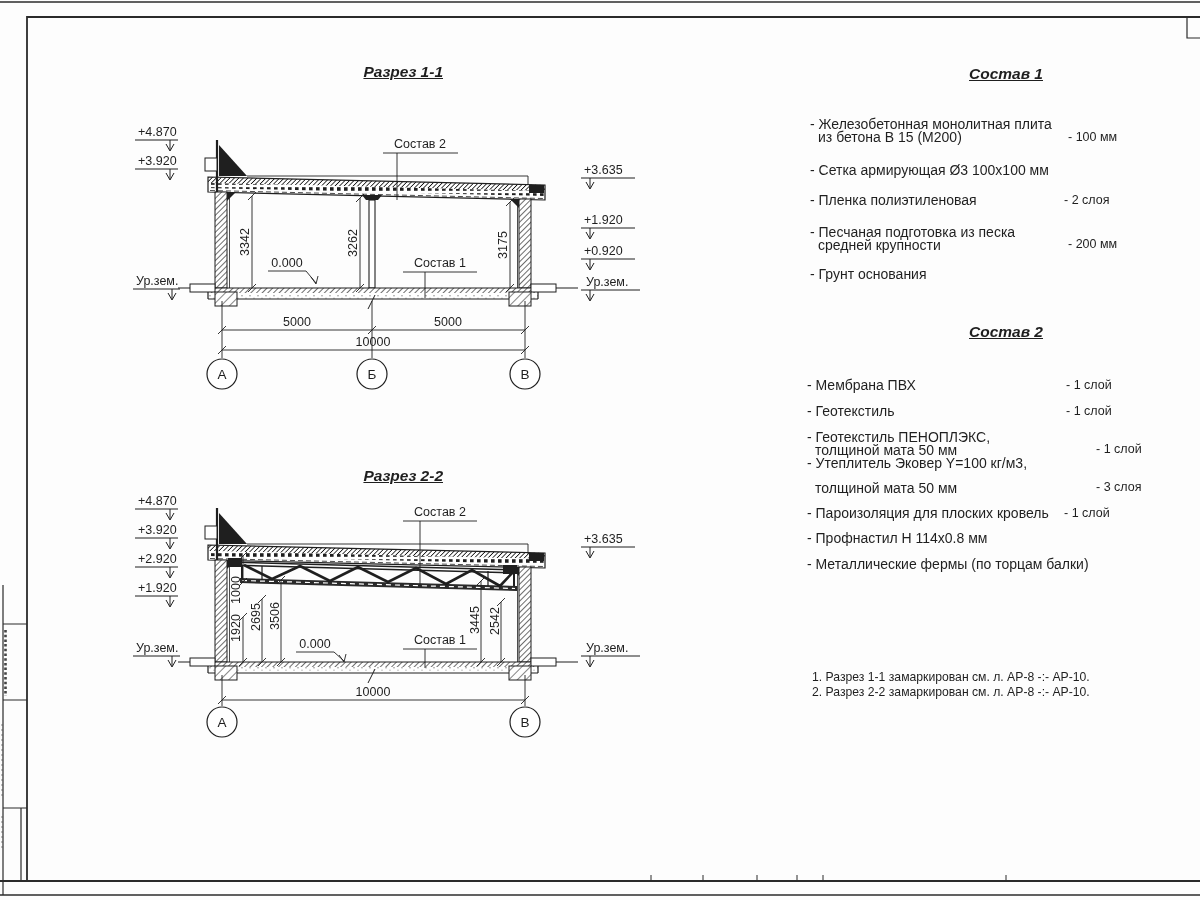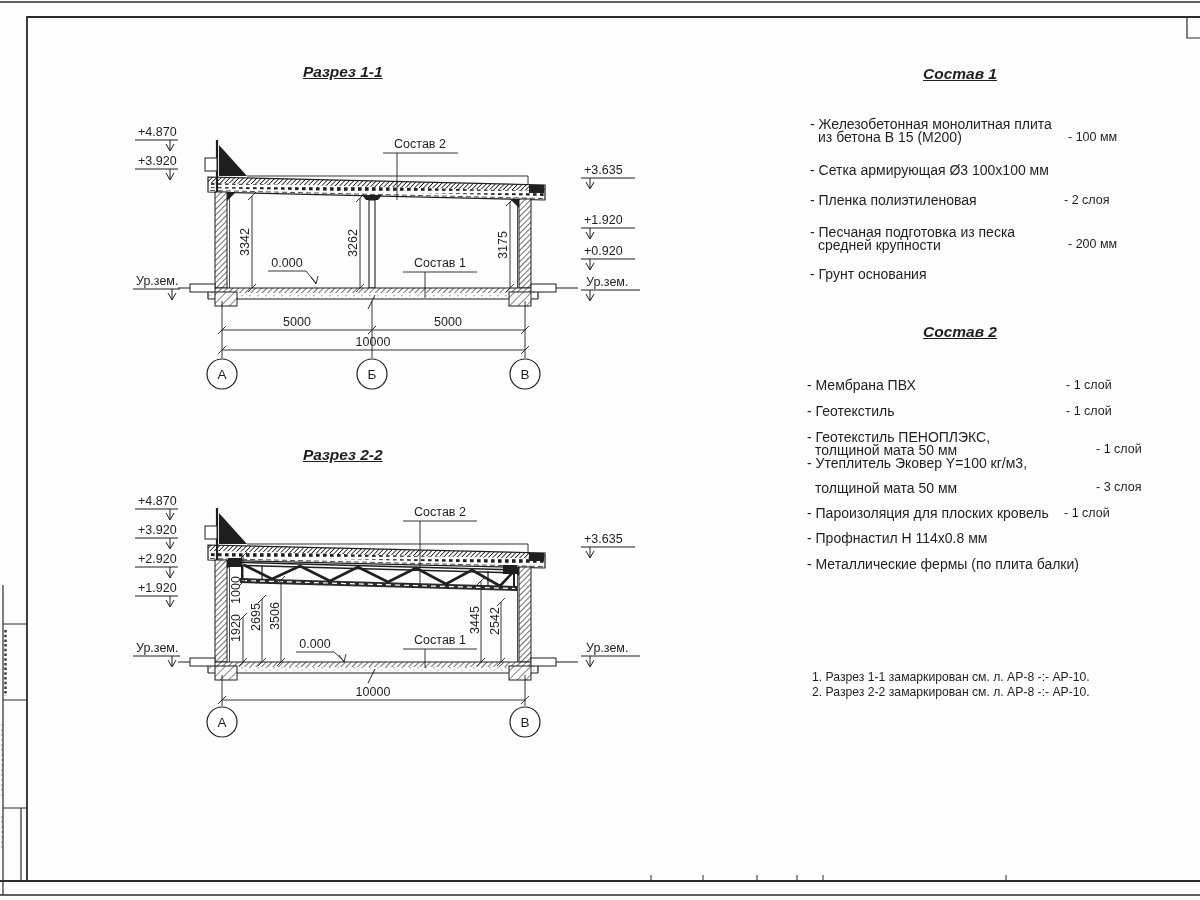--- a/index.html
+++ b/index.html
@@ -7,21 +7,21 @@
     width:1200px;height:900px;position:relative;background:#fdfdfd;
     font-family:"Liberation Sans",sans-serif;color:#1f1f1f;overflow:hidden;
   }
   svg{position:absolute;left:0;top:0;}
   svg text{font-family:"Liberation Sans",sans-serif;fill:#1f1f1f;font-size:12.5px;}
   svg text.axis{font-size:13.5px;}
   .txt{position:absolute;font-size:14px;white-space:nowrap;line-height:14px;}
   .val{position:absolute;font-size:12.5px;white-space:nowrap;}
   .heading{
     position:absolute;font-size:15.5px;font-style:italic;font-weight:bold;
-    text-decoration:underline;text-align:left;white-space:nowrap;
+    text-decoration:underline;text-align:right;white-space:nowrap;
   }
   .note{position:absolute;font-size:12.2px;white-space:nowrap;margin-top:33px;}
 </style>
 </head>
 <body>
 
 <svg width="1200" height="900" viewBox="0 0 1200 900">
   <defs>
     <pattern id="hW" width="4" height="4" patternUnits="userSpaceOnUse" patternTransform="rotate(45)">
       <rect width="4" height="4" fill="#ffffff"></rect>
@@ -197,21 +197,21 @@
     <g>
       <circle cx="222" cy="722" r="15" fill="#fff" stroke="#1f1f1f" stroke-width="1.2"></circle>
       <circle cx="525" cy="722" r="15" fill="#fff" stroke="#1f1f1f" stroke-width="1.2"></circle>
       <text class="axis" text-anchor="middle" x="222" y="727">А</text>
       <text class="axis" text-anchor="middle" x="525" y="727">В</text>
     </g>
   </g>
 </svg>
 
 <div class="heading" style="left:303px;top:63px;width:140px;">Разрез 1-1</div>
-<div class="heading" style="left:303px;top:446px;width:140px;">Разрез 2-2</div>
+<div class="heading" style="left:303px;top:467px;width:140px;">Разрез 2-2</div>
 
 <div class="heading" style="left:923px;top:65px;width:120px;">Состав 1</div>
 <div class="heading" style="left:923px;top:323px;width:120px;">Состав 2</div>
 
 <div>
   <div class="txt" style="left:810px;top:117px;">- Железобетонная  монолитная плита</div>
   <div class="txt" style="left:818px;top:130px;">из бетона В 15 (М200)</div>
   <div class="val" style="left:1068px;top:130px;">- 100 мм</div>
 
   <div class="txt" style="left:810px;top:163px;">- Сетка армирующая Ø3 100х100 мм</div>
@@ -239,19 +239,19 @@
 
   <div class="txt" style="left:807px;top:456px;">- Утеплитель Эковер Y=100 кг/м3,</div>
   <div class="txt" style="left:815px;top:481px;">толщиной мата 50 мм</div>
   <div class="val" style="left:1096px;top:480px;">- 3 слоя</div>
 
   <div class="txt" style="left:807px;top:506px;">- Пароизоляция для плоских кровель</div>
   <div class="val" style="left:1064px;top:506px;">- 1 слой</div>
 
   <div class="txt" style="left:807px;top:531px;">- Профнастил Н 114х0.8 мм</div>
 
-  <div class="txt" style="left:807px;top:557px;">- Металлические фермы (по плита балки)</div>
+  <div class="txt" style="left:807px;top:557px;">- Металлические фермы (по торцам балки)</div>
 </div>
 
 <div>
   <div class="note" style="left:812px;top:637px;">1. Разрез 1-1 замаркирован см. л. АР-8 -:- АР-10.</div>
   <div class="note" style="left:812px;top:652px;">2. Разрез 2-2 замаркирован см. л. АР-8 -:- АР-10.</div>
 </div>
 
 </body></html>

